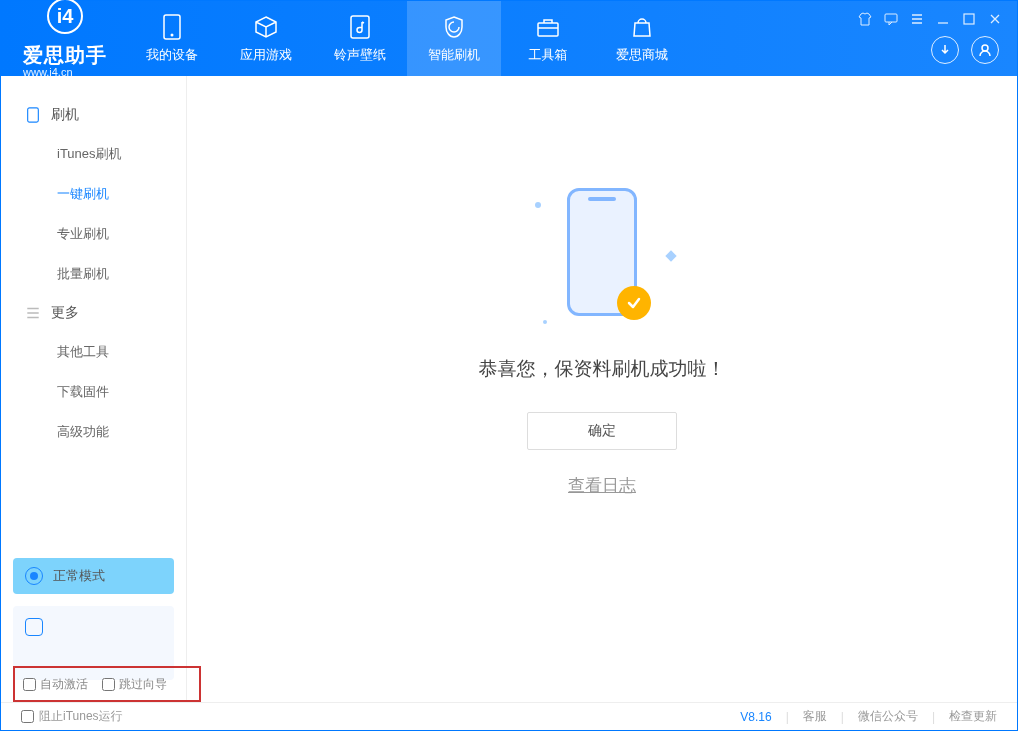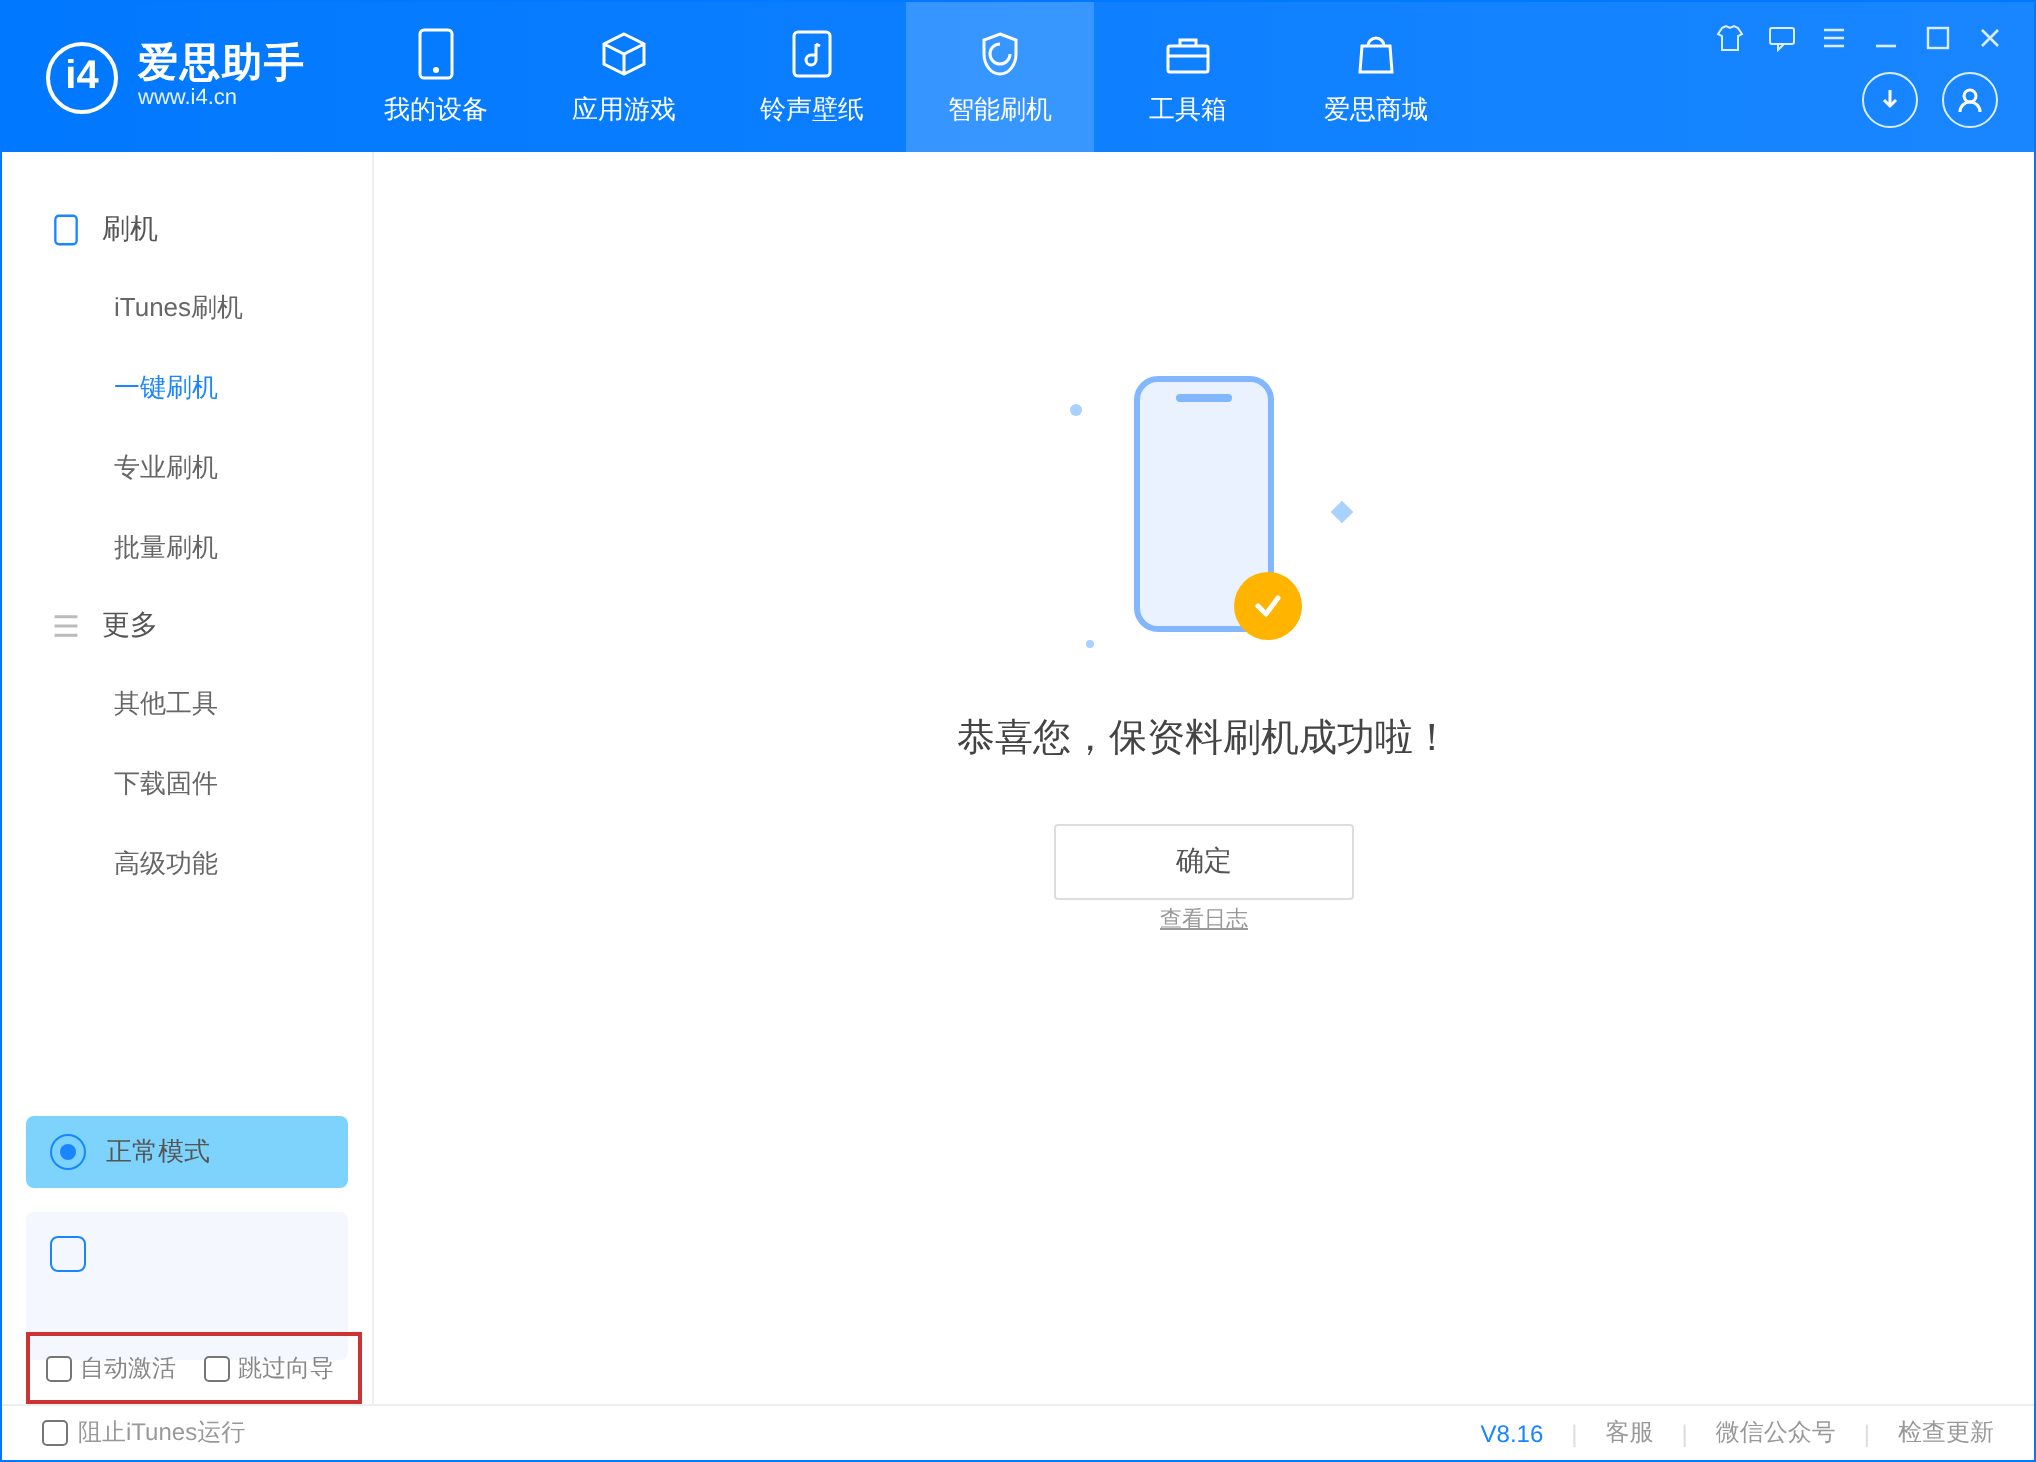--- a/index.html
+++ b/index.html
@@ -1,19 +1,19 @@
 <!DOCTYPE html>
 <html><head>
   <meta charset="utf-8">
   <style>
     * { margin: 0; padding: 0; box-sizing: border-box; font-family: "Microsoft YaHei", Arial, sans-serif; }
     body { background: #f5f5f5; display: flex; justify-content: center; align-items: flex-start; padding: 0; }
     .window { width: 1018px; height: 731px; background: #fff; border: 1px solid #0078ff; position: relative; display: flex; flex-direction: column; }
     .header { height: 75px; background: linear-gradient(to right, #0078ff, #1986ff); display: flex; align-items: center; color: #fff; position: relative; }
-    .logo { display: flex; align-items: center; padding: 0 18px 0 22px; gap: 10px; }
+    .logo { display: flex; align-items: center; padding: 0 18px 0 22px; gap: 10px; flex-direction: column; }
     .logo-icon { width: 36px; height: 36px; border: 2.5px solid #fff; border-radius: 50%; display: flex; align-items: center; justify-content: center; font-weight: bold; font-size: 20px; }
     .logo-text { line-height: 1.1; }
     .logo-title { font-size: 20px; font-weight: bold; letter-spacing: 1px; }
     .logo-sub { font-size: 11px; opacity: 0.9; }
     .tabs { display: flex; height: 100%; }
     .tab { width: 94px; display: flex; flex-direction: column; align-items: center; justify-content: center; cursor: pointer; gap: 6px; }
     .tab.active { background: rgba(255,255,255,0.18); }
     .tab-icon { width: 26px; height: 26px; display: flex; align-items: center; justify-content: center; }
     .tab-label { font-size: 13px; }
     .hdr-right { position: absolute; right: 14px; top: 10px; display: flex; gap: 10px; align-items: center; }
@@ -39,22 +39,22 @@
     .phone-img { width: 90px; height: 140px; position: relative; margin-bottom: 28px; }
     .phone-body { width: 70px; height: 128px; border: 3px solid #82b6ff; border-radius: 12px; margin: 0 auto; position: relative; background: #eaf2ff; }
     .phone-body::before { content: ''; position: absolute; top: 6px; left: 50%; transform: translateX(-50%); width: 28px; height: 4px; background: #82b6ff; border-radius: 2px; }
     .check-badge { position: absolute; right: -4px; bottom: 8px; width: 34px; height: 34px; background: #ffb400; border-radius: 50%; display: flex; align-items: center; justify-content: center; }
     .sparkle { position: absolute; background: #a8d1ff; }
     .sp1 { width: 6px; height: 6px; border-radius: 50%; top: 14px; left: -22px; }
     .sp2 { width: 8px; height: 8px; top: 64px; right: -28px; transform: rotate(45deg); }
     .sp3 { width: 4px; height: 4px; border-radius: 50%; bottom: 4px; left: -14px; }
     .msg { font-size: 19px; color: #444; margin-bottom: 30px; }
     .ok-btn { width: 150px; height: 38px; border: 1px solid #ddd; background: #fff; font-size: 14px; color: #555; cursor: pointer; border-radius: 2px; }
-    .log-link { margin-top: 2px; font-size: 11px; color: #999; cursor: pointer; text-decoration: underline; font-family: Liberation Mono, monospace; }
-    .opts-row { position: absolute; left: 12px; bottom: 28px; width: 168px; height: 36px; border: 2px solid #cc3333; display: flex; align-items: center; gap: 14px; padding: 0 8px; color: #888; font-size: 12px; }
+    .log-link { margin-top: 24px; font-size: 17px; color: #999; cursor: pointer; text-decoration: underline; font-family: Liberation Mono, monospace; }
+    .opts-row { position: absolute; left: 12px; bottom: 28px; width: 188px; height: 36px; border: 2px solid #cc3333; display: flex; align-items: center; gap: 14px; padding: 0 8px; color: #888; font-size: 12px; }
     .opts-row label { display: flex; align-items: center; gap: 4px; cursor: pointer; }
     .opts-row input { width: 13px; height: 13px; }
     .footer { height: 28px; border-top: 1px solid #eee; display: flex; align-items: center; padding: 0 20px; font-size: 12px; color: #999; justify-content: space-between; }
     .footer-left { display: flex; align-items: center; gap: 5px; }
     .footer-right { display: flex; align-items: center; gap: 14px; }
     .footer-right .sep { color: #ddd; }
     .footer-right .lnk { cursor: pointer; }
     .footer-right .ver { color: #1986ff; }
   </style>
 </head>

